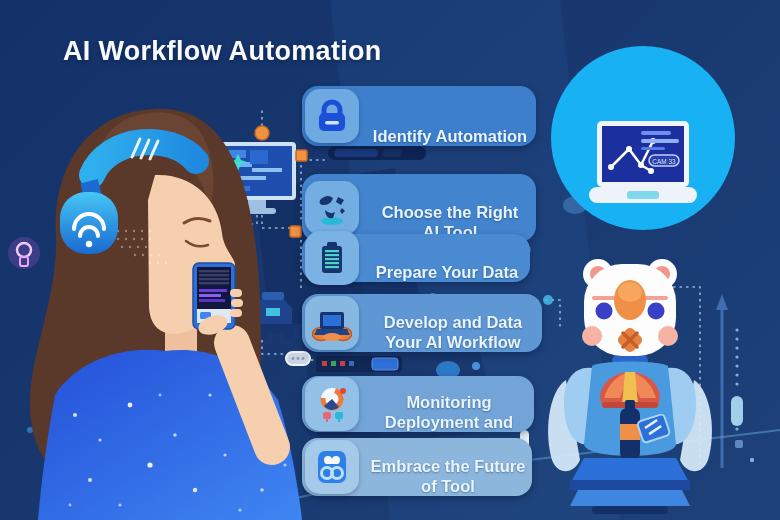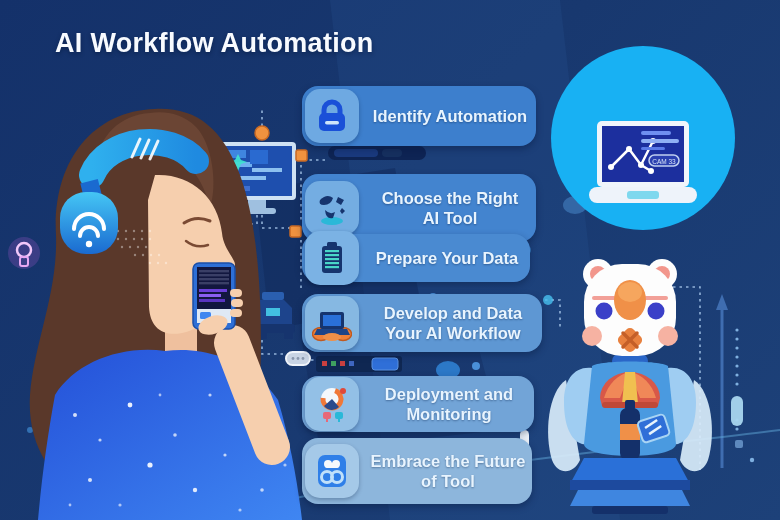--- a/index.html
+++ b/index.html
@@ -3,51 +3,51 @@
 <meta charset="utf-8">
 <style>
   html,body{margin:0;padding:0;background:#0d2450;}
   .canvas{
     position:relative;width:780px;height:520px;overflow:hidden;
     background:linear-gradient(135deg,#14316a 0%,#18386f 45%,#1d4179 100%);
     font-family:"Liberation Sans",sans-serif;
   }
   .bg-layer{position:absolute;inset:0;}
   .title{
-    position:absolute;left:55px;top:28px;margin:0;
+    position:absolute;left:55px;top:28px;margin:8px;
     font-size:27px;font-weight:bold;color:#f8fbff;letter-spacing:.3px;
     text-shadow:0 2px 4px rgba(4,20,50,.45);
   }
   .circle-badge{
     position:absolute;left:551px;top:46px;width:184px;height:184px;border-radius:50%;
     background:#18b1f3;
   }
   .circle-badge svg{position:absolute;left:32px;top:50px;}
   .steps{position:absolute;inset:0;}
   .step{
-    position:absolute;border-radius:16px;display:flex;align-items:center;
+    position:absolute;border-radius:16px;display:flex;align-items:flex-end;
     box-shadow:0 3px 7px rgba(4,22,55,.38);
   }
   .step-icon{
     position:absolute;left:3px;top:50%;transform:translateY(-50%);
     width:54px;height:54px;border-radius:15px;display:flex;align-items:center;justify-content:center;
     box-shadow:0 2px 4px rgba(4,22,55,.28);
   }
   .step-label{
     margin-left:62px;flex:1;text-align:center;color:#e8f4fe;
     font-size:16.5px;line-height:1.22;font-weight:600;
     text-shadow:0 1px 2px rgba(4,30,70,.4);
   }
   .step-label span{display:block;}
   .s1{left:302px;top:86px;width:234px;height:60px;background:#3d7fcd;}
   .s2{left:302px;top:162px;width:234px;height:68px;background:#4384cf;margin-top:12px;}
   .s3{left:302px;top:234px;width:228px;height:48px;background:#4a8ad1;}
   .s4{left:302px;top:294px;width:240px;height:58px;background:#5e97d3;}
   .s5{left:302px;top:376px;width:232px;height:56px;background:#72a4d7;}
-  .s6{left:302px;top:438px;width:230px;height:66px;background:#8db6dc;}
+  .s6{left:302px;top:438px;width:230px;height:58px;background:#8db6dc;}
   .s1 .step-icon{background:#6ea9e2;}
   .s2 .step-icon{background:#74ade2;}
   .s3 .step-icon{background:#7bb2e4;}
   .s4 .step-icon{background:#86b8e2;}
   .s5 .step-icon{background:#93c0e6;}
   .s6 .step-icon{background:#a5c9e8;}
   .woman-svg{position:absolute;left:0;top:95px;}
   .robot-svg{position:absolute;left:540px;top:248px;}
 </style>
 </head>
@@ -436,22 +436,22 @@
           <circle cx="20" cy="15" r="9" fill="none" stroke="#f07838" stroke-width="5" stroke-dasharray="40 17" transform="rotate(-70 20 15)"></circle>
           <path d="M20 15 L 12 22 A 10 10 0 0 0 27 23 Z" fill="#2a4a8c"></path>
           <circle cx="31" cy="7" r="3" fill="#e04838"></circle>
           <rect x="11" y="28" width="8" height="7" rx="2" fill="#e86878"></rect>
           <rect x="23" y="28" width="8" height="7" rx="2" fill="#2ab8d8"></rect>
           <line x1="15" y1="35" x2="15" y2="38" stroke="#e86878" stroke-width="2"></line>
           <line x1="27" y1="35" x2="27" y2="38" stroke="#2ab8d8" stroke-width="2"></line>
         </svg>
       </div>
       <div class="step-label">
-        <span>Deployment and</span>
-          <span>Monitoring</span>
+        <span>Monitoring</span>
+          <span>Deployment and</span>
       </div>
     </div>
 
     <div class="step s6">
       <div class="step-icon">
         <svg width="40" height="40" viewBox="0 0 40 40">
           <rect x="6" y="4" width="28" height="32" rx="7" fill="#2f7fe8"></rect>
           <circle cx="16" cy="13" r="4" fill="#f4f8fc"></circle>
           <circle cx="24" cy="13" r="4" fill="#f4f8fc"></circle>
           <rect x="13" y="12" width="14" height="5" rx="2.5" fill="#f4f8fc"></rect>

